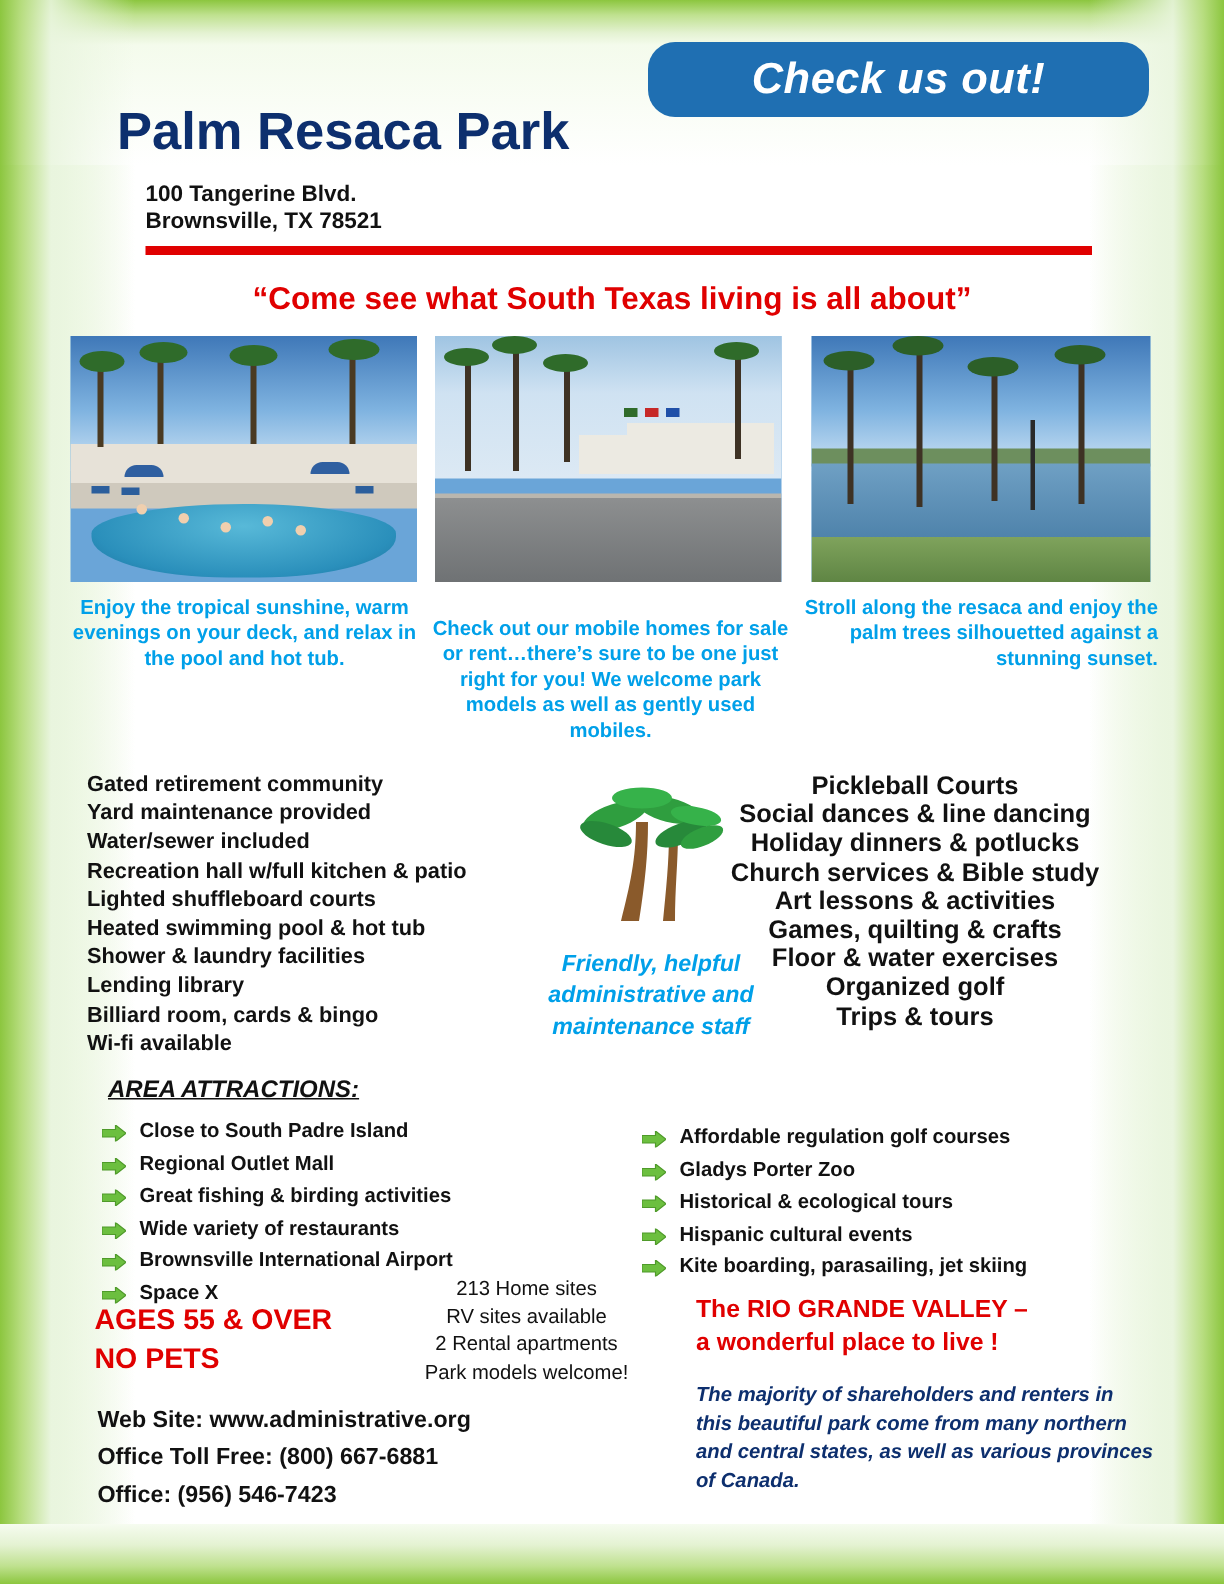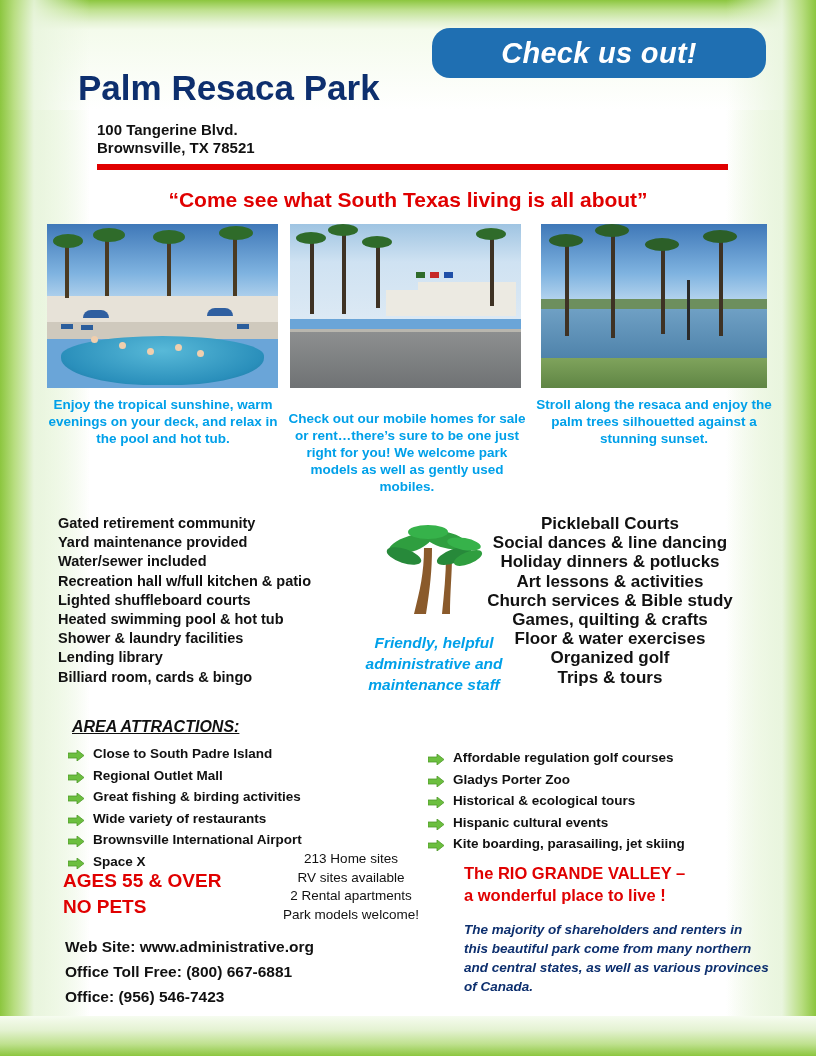--- a/index.html
+++ b/index.html
@@ -137,21 +137,21 @@
   .cap {
     position: absolute;
     color: #00a0e9;
     font-size: 13.5px;
     font-weight: bold;
     text-align: center;
     line-height: 17px;
   }
   .cap1 { left: 43px; top: 396px; width: 240px; }
   .cap2 { left: 288px; top: 410px; width: 238px; }
-  .cap3 { left: 536px; top: 396px; width: 236px; }
+  .cap3 { left: 536px; top: 396px; width: 236px; text-align: right; }
 
   .featL {
     position: absolute;
     left: 58px; top: 514px;
     color: #111111;
     font-size: 14.5px;
     font-weight: bold;
     line-height: 19.2px;
     text-align: left;
   }
@@ -346,28 +346,29 @@
     <div class="featL">
       <div>Gated retirement community</div>
       <div>Yard maintenance provided</div>
       <div>Water/sewer included</div>
       <div>Recreation hall w/full kitchen &amp; patio</div>
       <div>Lighted shuffleboard courts</div>
       <div>Heated swimming pool &amp; hot tub</div>
       <div>Shower &amp; laundry facilities</div>
       <div>Lending library</div>
       <div>Billiard room, cards &amp; bingo</div>
+      <div>Wi-fi available</div>
     </div>
 
     <div class="featR">
       <div>Pickleball Courts</div>
       <div>Social dances &amp; line dancing</div>
       <div>Holiday dinners &amp; potlucks</div>
+      <div>Church services &amp; Bible study</div>
       <div>Art lessons &amp; activities</div>
-      <div>Church services &amp; Bible study</div>
       <div>Games, quilting &amp; crafts</div>
       <div>Floor &amp; water exercises</div>
       <div>Organized golf</div>
       <div>Trips &amp; tours</div>
     </div>
 
     <div class="palmart">
       <svg width="110" height="100" viewBox="0 0 110 100" xmlns="http://www.w3.org/2000/svg">
         <path d="M44 30 C44 55, 40 72, 34 96 L46 96 C50 70, 52 52, 52 30 Z" fill="#8a5a2b"></path>
         <path d="M66 38 C66 56, 64 76, 62 96 L70 96 C70 74, 72 56, 72 38 Z" fill="#8a5a2b"></path>

